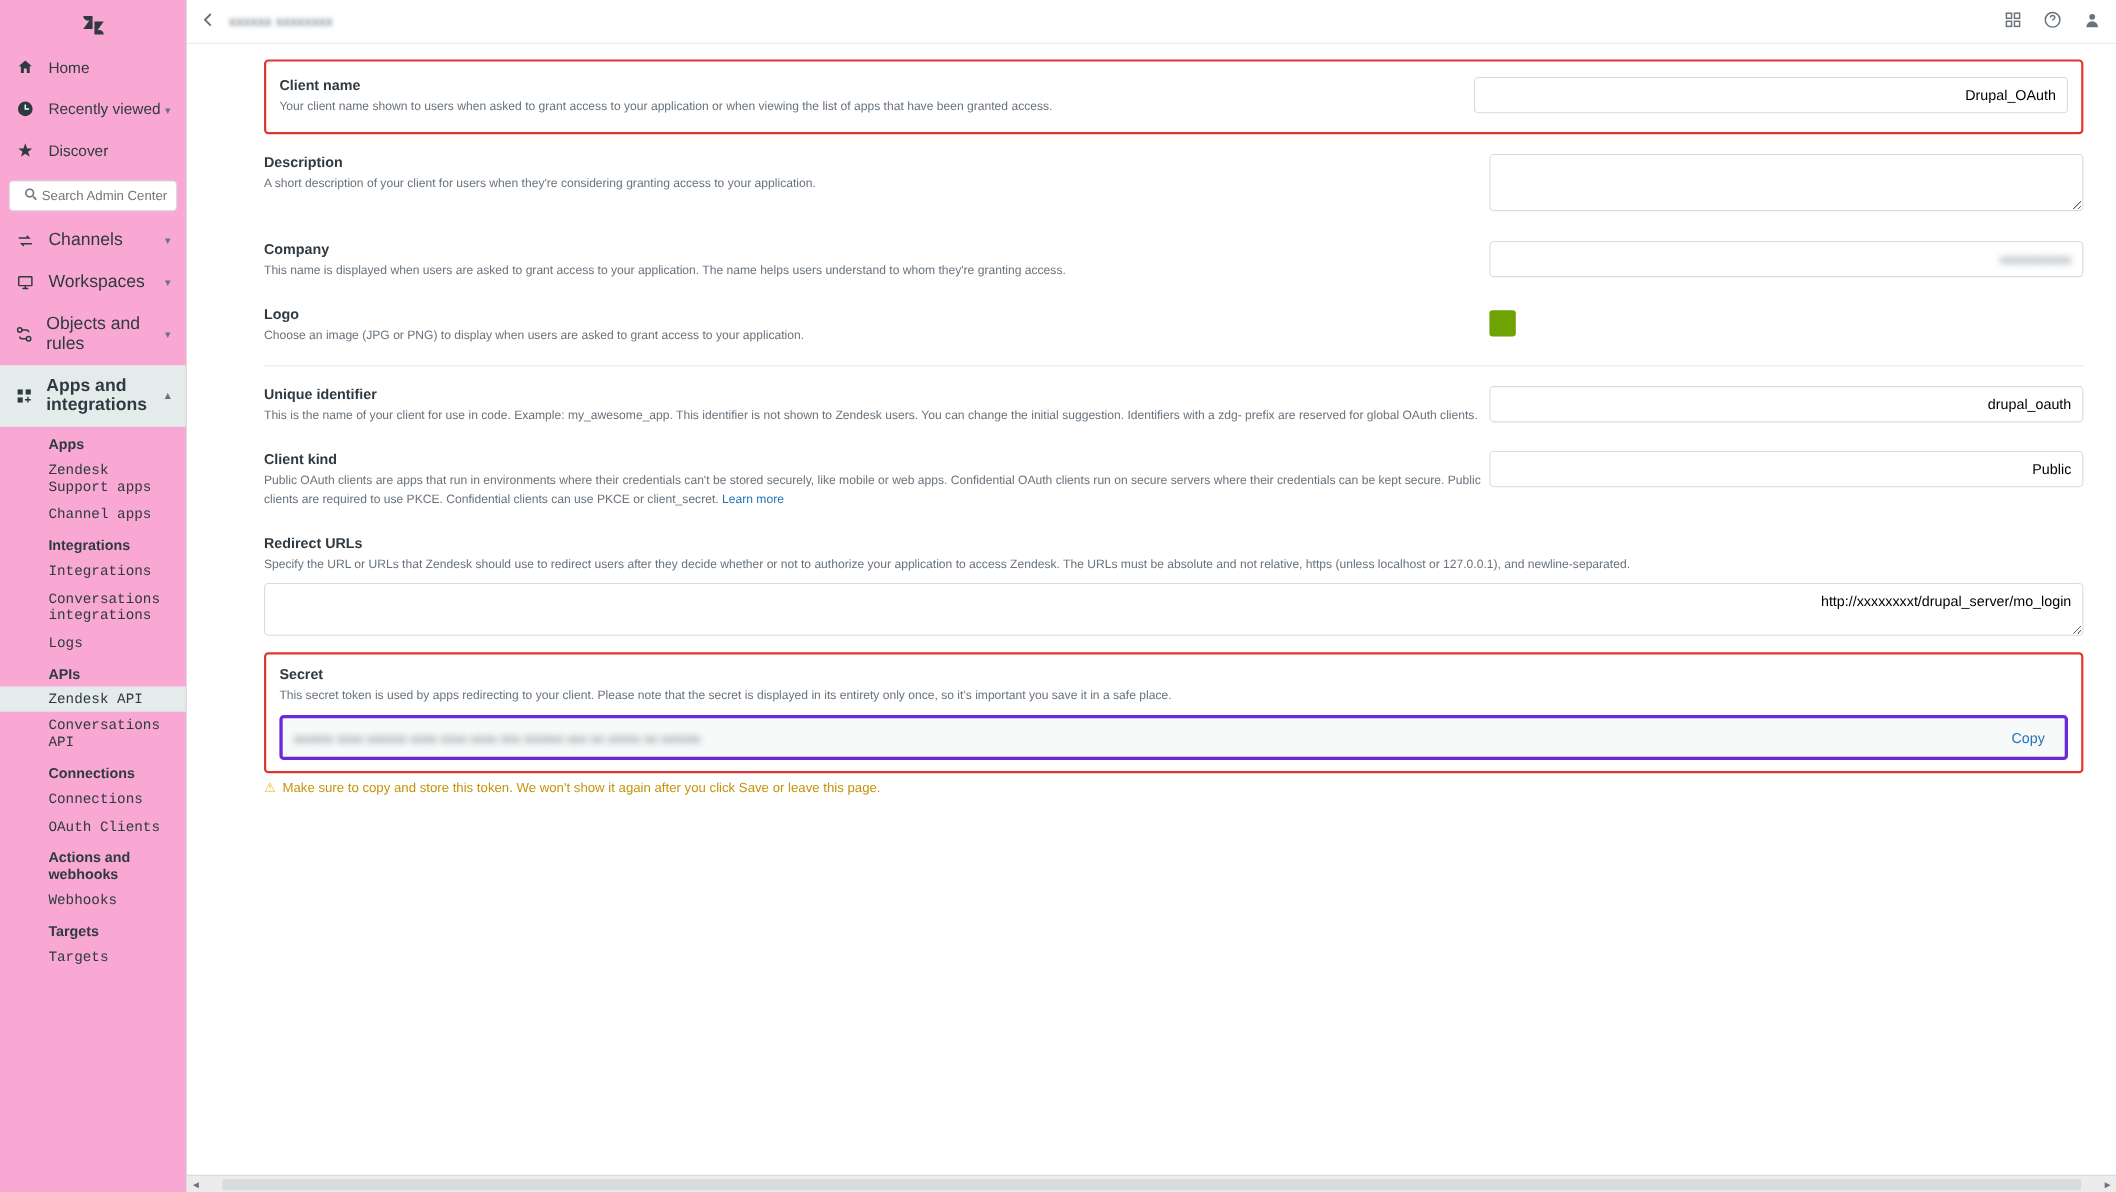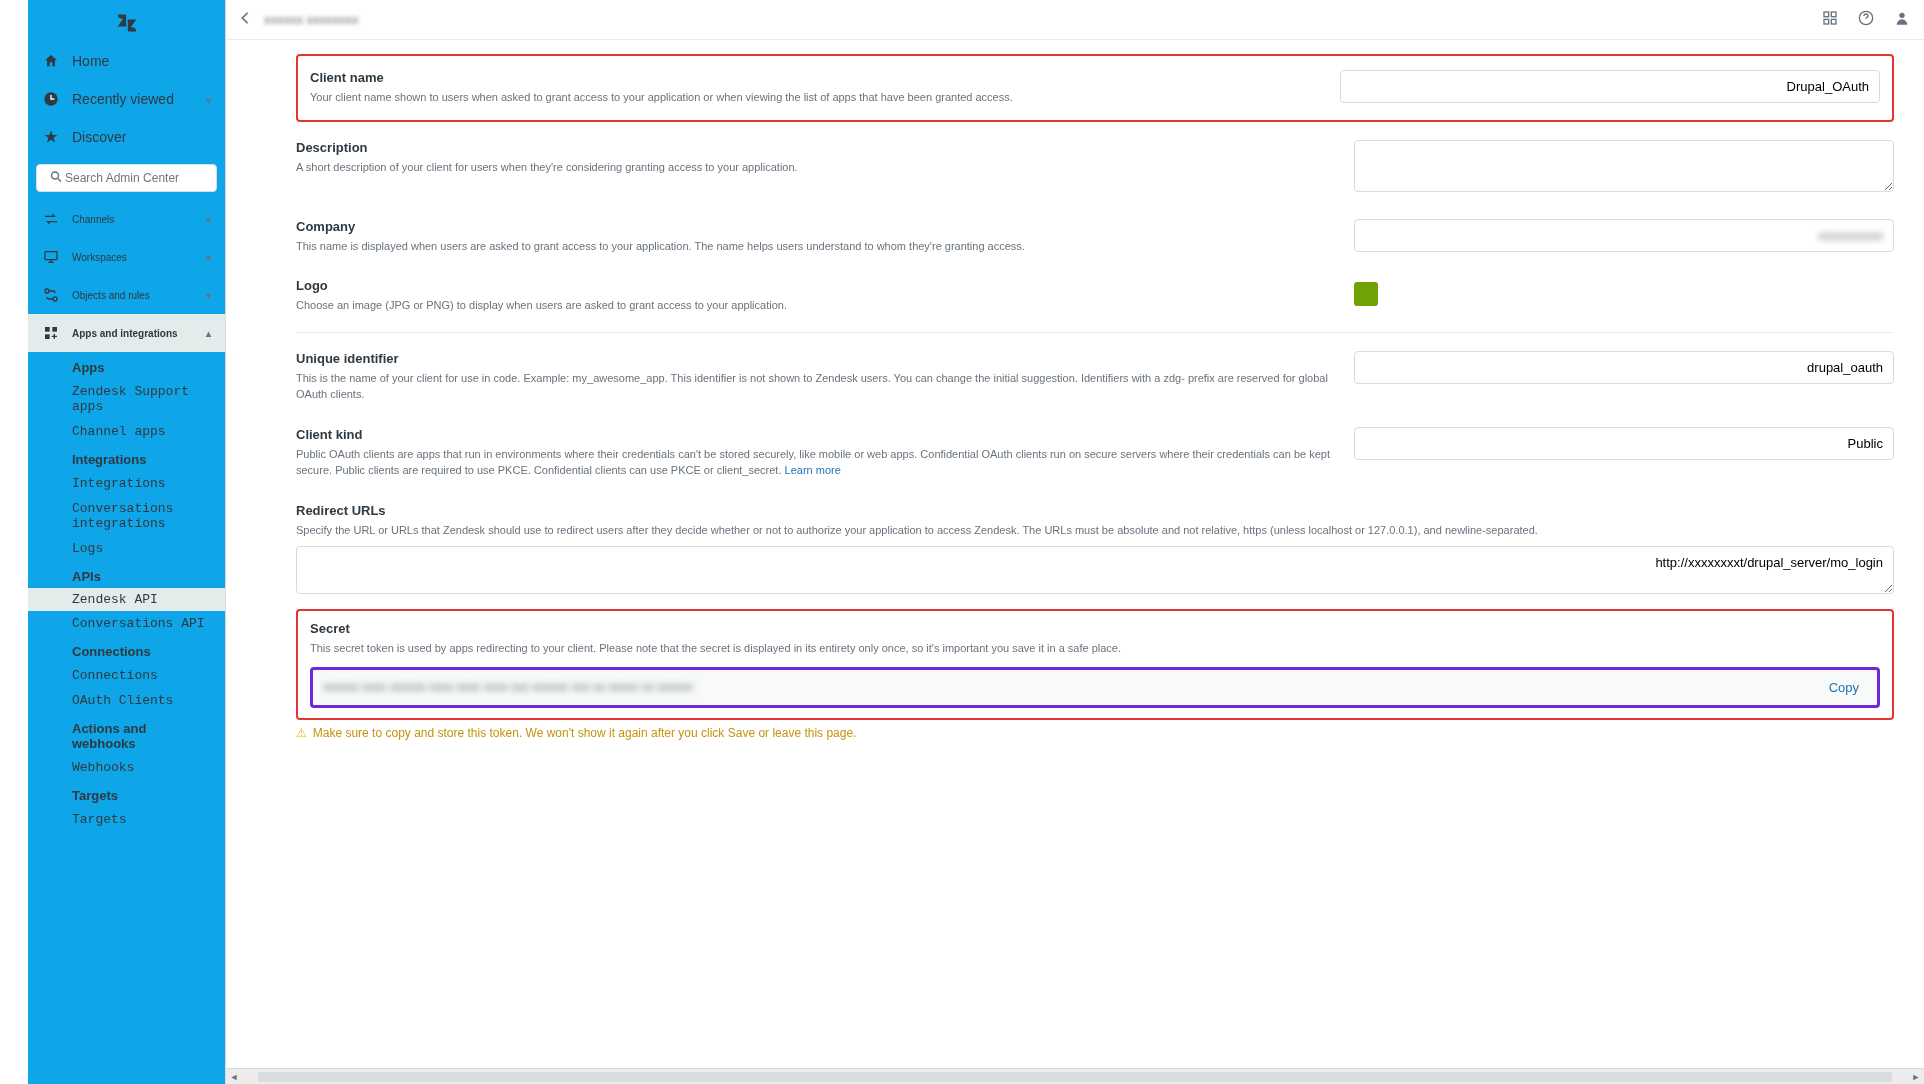--- a/index.html
+++ b/index.html
@@ -1,33 +1,33 @@
 <!DOCTYPE html>
 <html><head>
 <meta charset="utf-8">
 <style>
 * { margin: 0; padding: 0; box-sizing: border-box; }
 body { font-family: -apple-system, BlinkMacSystemFont, 'Segoe UI', Arial, sans-serif; font-size: 13px; color: #2f3941; background: #fff; overflow: hidden; }
 .app { display: flex; height: 100vh; width: 100vw; }
 
 
-.sidebar { width: 198px; border-right: 1px solid #d8dcde; display: flex; flex-direction: column; background: #0ea5e9; margin-left: 28px; }
+.sidebar { width: 170px; border-right: 1px solid #d8dcde; display: flex; flex-direction: column; background: #f9a8d4; }
 .sidebar-logo { padding: 12px 0 8px 0; display: flex; justify-content: center; }
 .sidebar-logo svg { width: 22px; height: 22px; fill: #2f3941; }
 .sidebar-top { padding: 0; }
 .sidebar-item-top { display: flex; align-items: center; padding: 10px 14px; cursor: pointer; font-size: 14px; color: #2f3941; }
 .sidebar-item-top .icon { width: 18px; height: 18px; margin-right: 12px; display: flex; align-items: center; justify-content: center; }
 .sidebar-item-top .chev { margin-left: auto; }
 .sidebar-search { margin: 8px; }
-.sidebar-search-input { width: 100%; border: 1px solid #d8dcde; border-radius: 4px; padding: 6px 8px 6px 28px; font-size: 12px; background: #fff; }
+.sidebar-search-input { width: 100%; border: 1px solid #d8dcde; border-radius: 4px; padding: 6px 8px 6px 28px; font-size: 12px; background: #fff; text-align: right; }
 .sidebar-search { position: relative; }
 .sidebar-search .s-icon { position: absolute; left: 14px; top: 50%; transform: translateY(-50%); color: #68737d; }
 
 .sidebar-scroll { flex: 1; overflow-y: auto; position: relative; }
-.sidebar-section { display: flex; align-items: center; padding: 10px 14px; cursor: pointer; font-size: 10px; }
+.sidebar-section { display: flex; align-items: center; padding: 10px 14px; cursor: pointer; font-size: 16px; }
 .sidebar-section .icon { width: 18px; height: 18px; margin-right: 12px; display: flex; align-items: center; justify-content: center; }
 .sidebar-section .chev { margin-left: auto; font-size: 10px; color: #68737d; }
 .sidebar-section.active { background: #e3ecea; font-weight: 700; }
 .sidebar-sub-heading { padding: 8px 14px 4px 44px; font-size: 13px; font-weight: 700; color: #2f3941; }
 .sidebar-sub-item { padding: 5px 14px 5px 44px; font-size: 13px; color: #2f3941; cursor: pointer; font-family: Liberation Mono, monospace; }
 .sidebar-sub-item.highlight { background: #e3ecea; padding-top: 4px; padding-bottom: 4px; }
 
 
 .main-col { flex: 1; display: flex; flex-direction: column; }
 .topbar { height: 40px; border-bottom: 1px solid #e9ebed; display: flex; align-items: center; padding: 0 14px; }

